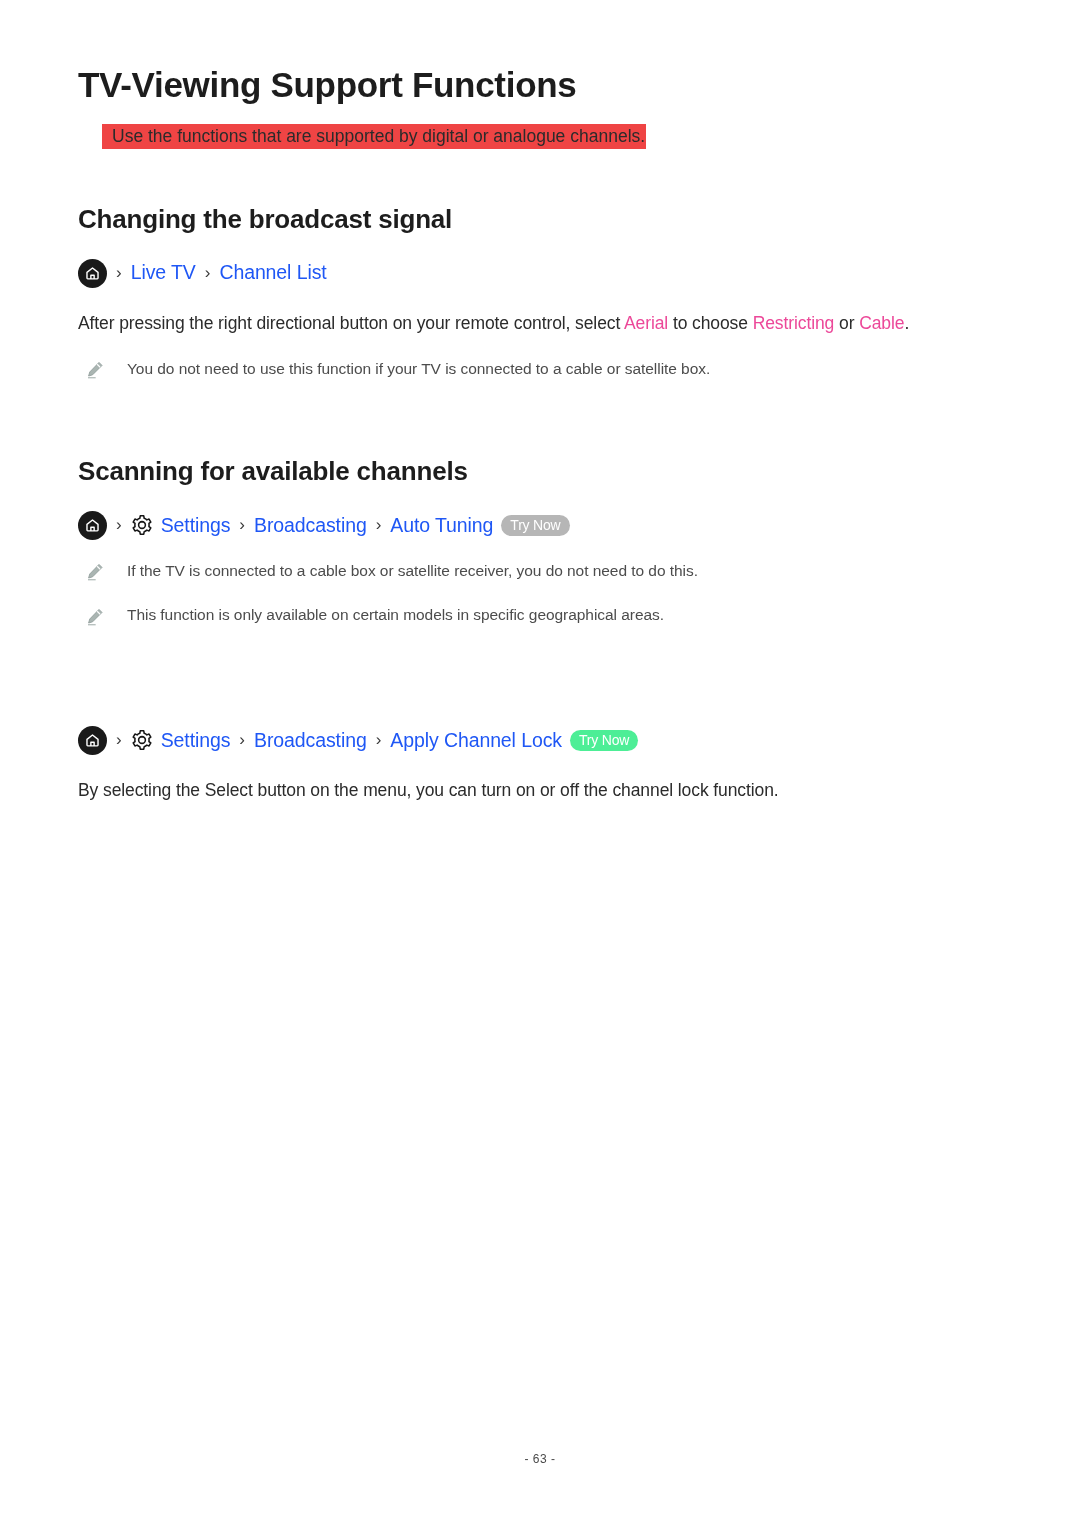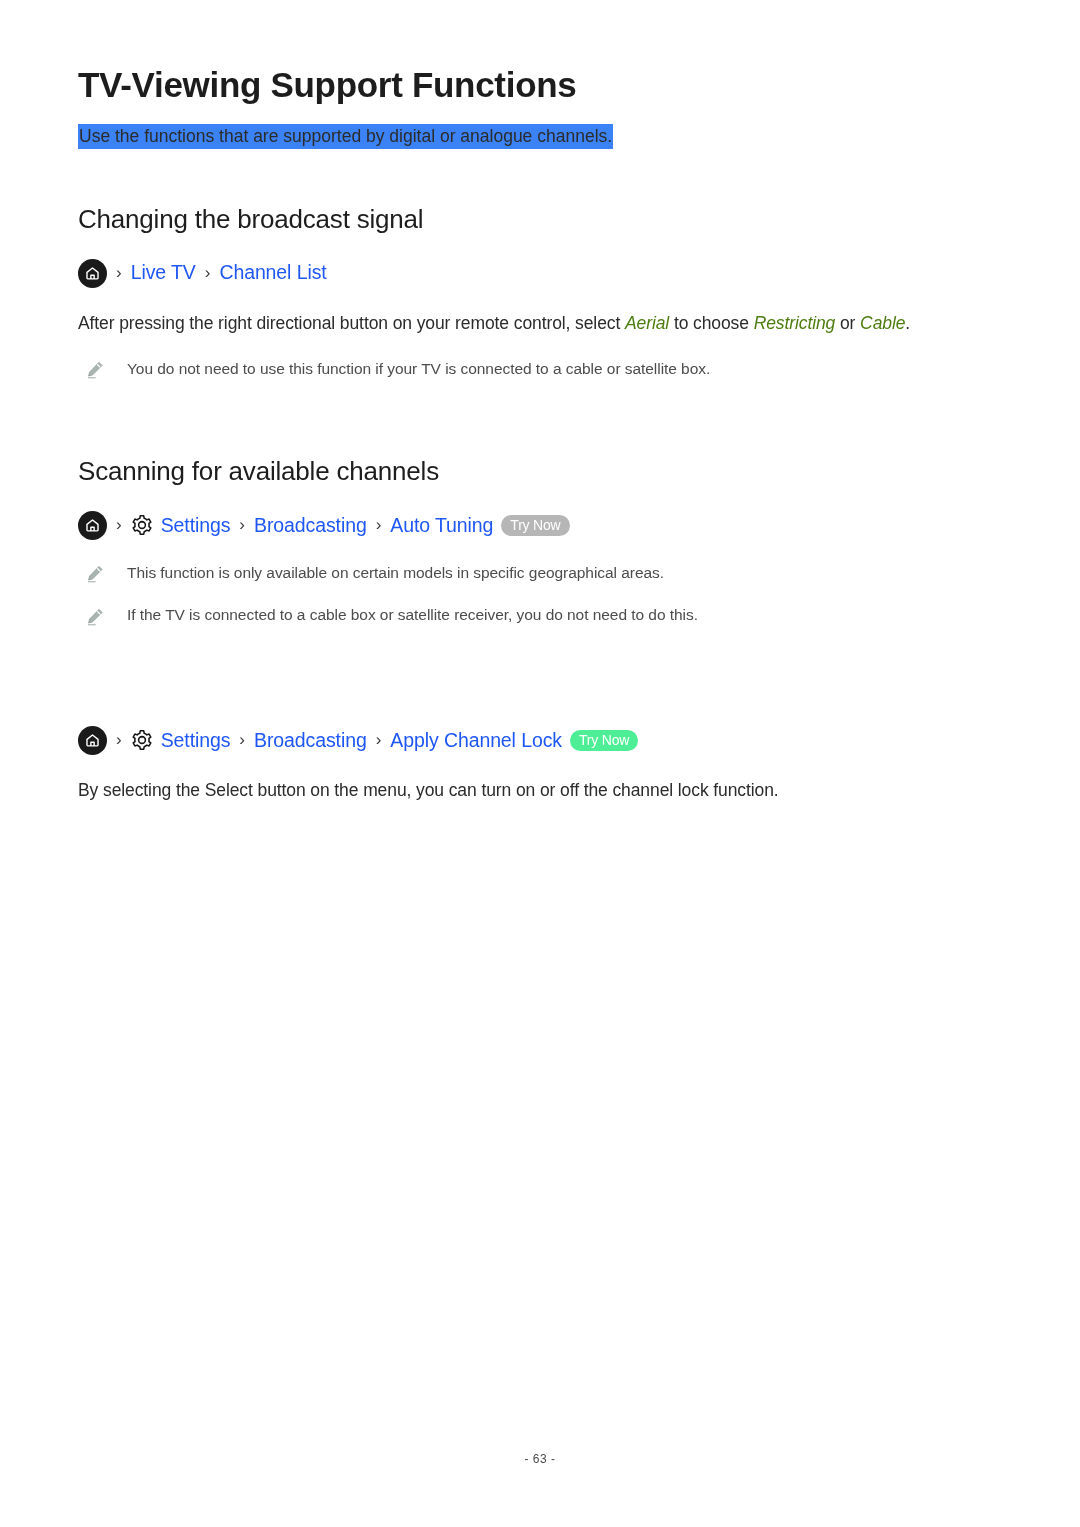--- a/index.html
+++ b/index.html
@@ -34,39 +34,40 @@
     color: #1d1d1d;
     line-height: 1.2;
   }
 
   .subtitle-wrap {
     margin-top: 17px;
     line-height: 1;
   }
   .subtitle {
     display: inline;
-    background: #3b82f6;
+    background: #ef4444;
     font-size: 17.5px;
     color: #2b2b2b;
     line-height: 1.55;
-    padding: 2px 1px 3px 1px;
+    padding: 2px 1px 3px 10px;
     box-decoration-break: clone;
+    margin-left: 24px;
     -webkit-box-decoration-break: clone;
   }
 
   
   .section { margin-top: 0; }
   .section-1 { padding-top: 53px; }
   .section-2 { padding-top: 75px; }
   .section-3 { padding-top: 76px; }
 
   .section-heading {
     margin: 0;
     font-size: 26px;
-    font-weight: 400;
+    font-weight: 700;
     color: #1d1d1d;
     letter-spacing: -0.2px;
     line-height: 1.25;
   }
 
   
   .breadcrumb {
     display: flex;
     align-items: center;
     flex-wrap: wrap;
@@ -130,21 +131,21 @@
   .try-badge.green { background: #4dee96; }
 
   
   .body-text {
     margin: 22px 0 0 0;
     font-size: 17.5px;
     line-height: 1.5;
     color: #2b2b2b;
     letter-spacing: -0.1px;
   }
-  .body-text .hl { color: #4d7c0f; font-style: italic; }
+  .body-text .hl { color: #ec4899; }
 
   
   .note {
     display: flex;
     align-items: flex-end;
     margin-top: 20px;
   }
   .note-first { margin-top: 22px; }
   .pencil-icon {
     width: 20px;
@@ -236,40 +237,40 @@
       </span>
       <span class="crumb-link">Settings</span>
       <span class="sep">›</span>
       <span class="crumb-link">Broadcasting</span>
       <span class="sep">›</span>
       <span class="crumb-link">Auto Tuning</span>
       <span class="try-badge gray">Try Now</span>
     </div>
 
     <div class="notes-block-2">
+      <div class="note">
+        <span class="pencil-icon">
+          <svg width="20" height="20" viewBox="0 0 24 24" aria-hidden="true">
+            <path d="M16.8 2.9 20.4 6.5 9.1 17.8 4.3 19.2 5.7 14.4z" fill="#aab5b2" stroke="#8d9a97" stroke-width="1"></path>
+            <path d="M14.6 5.1 18.2 8.7" stroke="#ffffff" stroke-width="1.3"></path>
+            <path d="M3.6 21.3h9.2" stroke="#aab5b2" stroke-width="1.4"></path>
+          </svg>
+        </span>
+        <span class="note-text">If the TV is connected to a cable box or satellite receiver, you do not need to do this.</span>
+      </div>
       <div class="note note-first">
         <span class="pencil-icon">
           <svg width="20" height="20" viewBox="0 0 24 24" aria-hidden="true">
             <path d="M16.8 2.9 20.4 6.5 9.1 17.8 4.3 19.2 5.7 14.4z" fill="#aab5b2" stroke="#8d9a97" stroke-width="1"></path>
             <path d="M14.6 5.1 18.2 8.7" stroke="#ffffff" stroke-width="1.3"></path>
             <path d="M3.6 21.3h9.2" stroke="#aab5b2" stroke-width="1.4"></path>
           </svg>
         </span>
         <span class="note-text">This function is only available on certain models in specific geographical areas.</span>
       </div>
-      <div class="note">
-        <span class="pencil-icon">
-          <svg width="20" height="20" viewBox="0 0 24 24" aria-hidden="true">
-            <path d="M16.8 2.9 20.4 6.5 9.1 17.8 4.3 19.2 5.7 14.4z" fill="#aab5b2" stroke="#8d9a97" stroke-width="1"></path>
-            <path d="M14.6 5.1 18.2 8.7" stroke="#ffffff" stroke-width="1.3"></path>
-            <path d="M3.6 21.3h9.2" stroke="#aab5b2" stroke-width="1.4"></path>
-          </svg>
-        </span>
-        <span class="note-text">If the TV is connected to a cable box or satellite receiver, you do not need to do this.</span>
-      </div>
     </div>
   </div>
 
   <div class="section section-3">
 
     <div class="breadcrumb">
       <span class="home-icon">
         <svg width="17" height="17" viewBox="0 0 24 24" aria-hidden="true">
           <path d="M4.2 10.4 12 4.3l7.8 6.1v8.1a1.1 1.1 0 0 1-1.1 1.1H5.3a1.1 1.1 0 0 1-1.1-1.1z" fill="none" stroke="#ffffff" stroke-width="2" stroke-linejoin="round"></path>
           <path d="M9.7 19.6v-5.1h4.6v5.1" fill="none" stroke="#ffffff" stroke-width="2" stroke-linejoin="round"></path>

